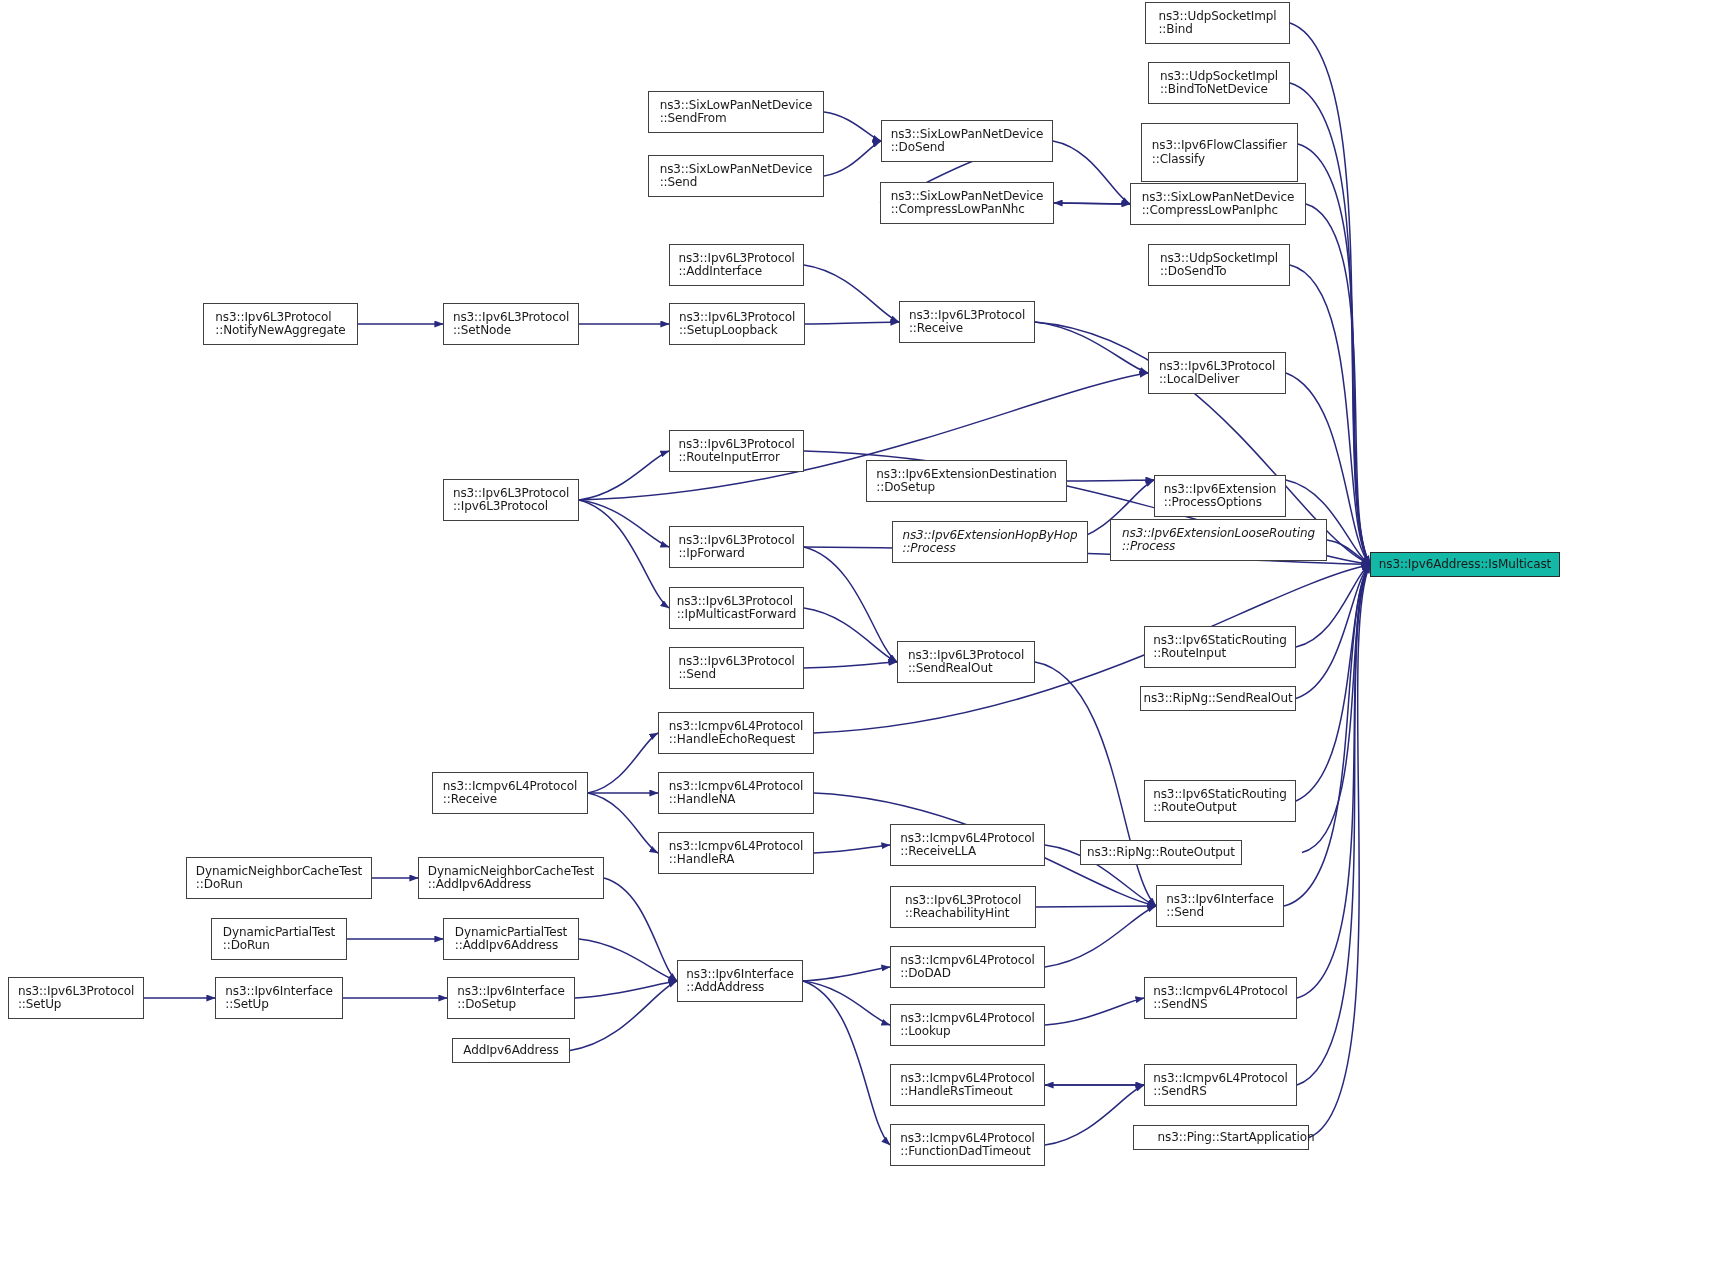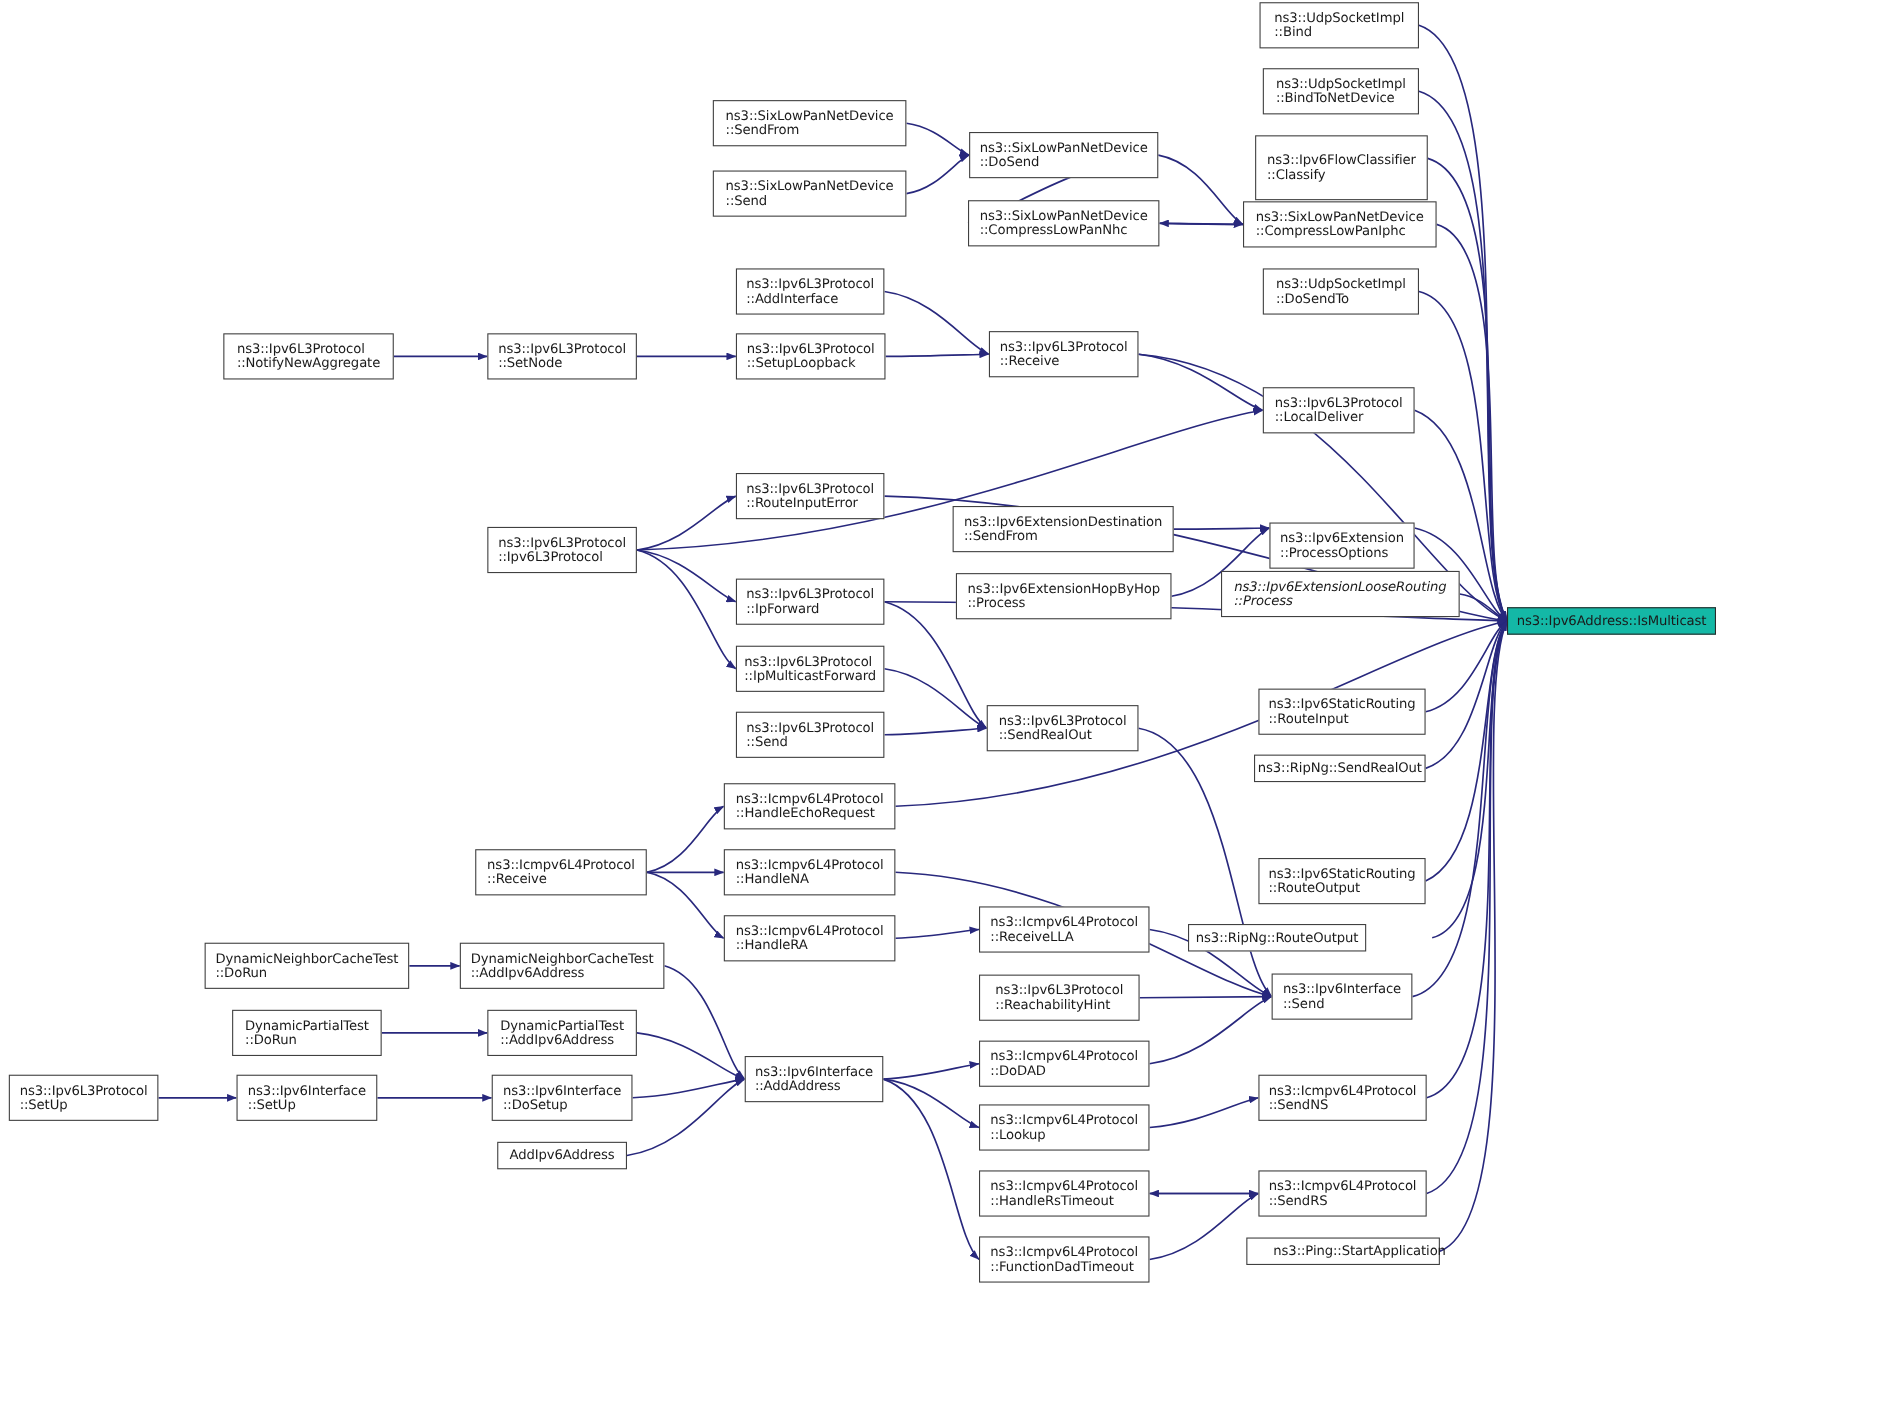--- a/index.html
+++ b/index.html
@@ -150,24 +150,24 @@
 ::SetupLoopback</div>
       <div class="node" style="left: 899px; top: 301px; width: 136px; height: 42px;">ns3::Ipv6L3Protocol
 ::Receive</div>
       <div class="node" style="left: 1148px; top: 352px; width: 138px; height: 42px;">ns3::Ipv6L3Protocol
 ::LocalDeliver</div>
       <div class="node" style="left: 669px; top: 430px; width: 135px; height: 42px;">ns3::Ipv6L3Protocol
 ::RouteInputError</div>
       <div class="node" style="left: 443px; top: 479px; width: 136px; height: 42px;">ns3::Ipv6L3Protocol
 ::Ipv6L3Protocol</div>
       <div class="node" style="left: 866px; top: 460px; width: 201px; height: 42px;">ns3::Ipv6ExtensionDestination
-::SendFrom</div>
+::DoSetup</div>
       <div class="node" style="left: 1154px; top: 475px; width: 132px; height: 42px;">ns3::Ipv6Extension
 ::ProcessOptions</div>
-      <div class="node" style="left: 869px; top: 521px; width: 196px; height: 42px;">ns3::Ipv6ExtensionHopByHop
+      <div class="node" style="left: 892px; top: 521px; width: 196px; height: 42px; font-style: italic;">ns3::Ipv6ExtensionHopByHop
 ::Process</div>
       <div class="node" style="left: 1110px; top: 519px; width: 217px; height: 42px; font-style: italic;">ns3::Ipv6ExtensionLooseRouting
 ::Process</div>
       <div class="node" style="left: 669px; top: 526px; width: 135px; height: 42px;">ns3::Ipv6L3Protocol
 ::IpForward</div>
       <div class="node highlight" style="left: 1370px; top: 552px; width: 190px; height: 25px;">ns3::Ipv6Address::IsMulticast</div>
       <div class="node" style="left: 669px; top: 587px; width: 135px; height: 42px;">ns3::Ipv6L3Protocol
 ::IpMulticastForward</div>
       <div class="node" style="left: 1144px; top: 626px; width: 152px; height: 42px;">ns3::Ipv6StaticRouting
 ::RouteInput</div>

